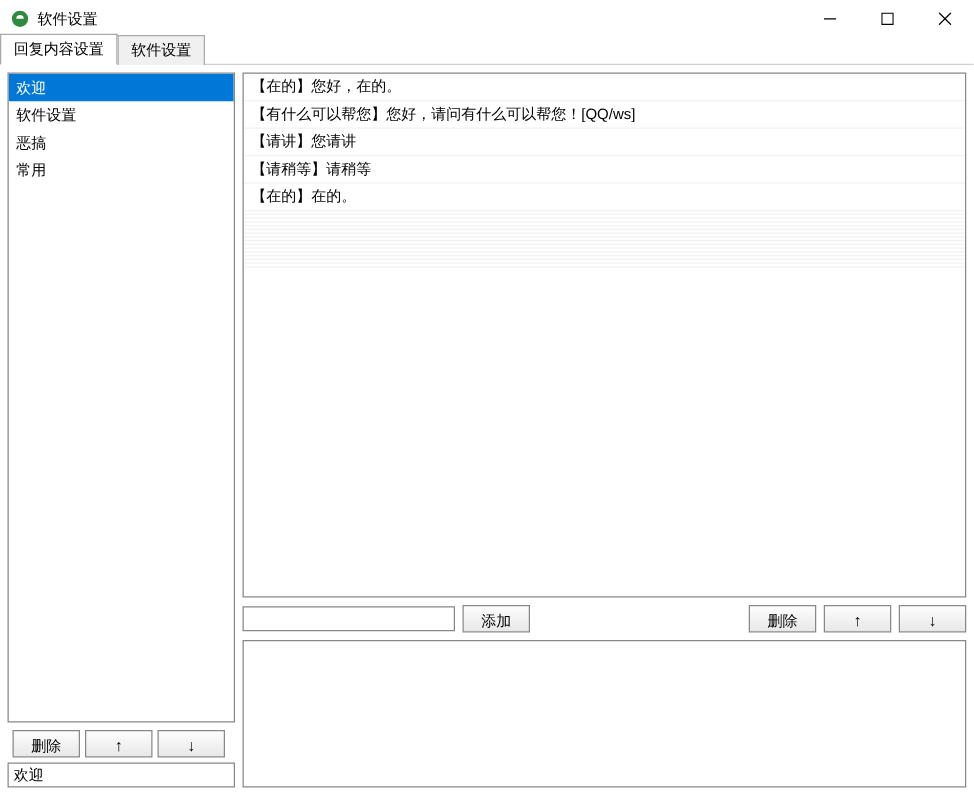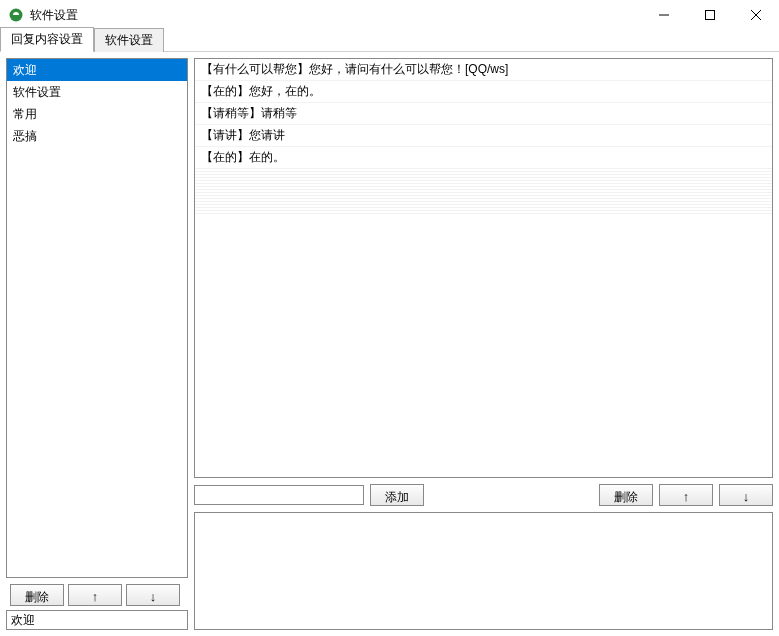--- a/index.html
+++ b/index.html
@@ -187,37 +187,37 @@
     <div class="tab active">回复内容设置</div>
     <div class="tab">软件设置</div>
   </div>
 
   <div class="content">
 
     <div class="left-panel">
       <div class="left-list">
         <div class="item selected">欢迎</div>
         <div class="item">软件设置</div>
+        <div class="item">恶搞</div>
         <div class="item">常用</div>
-        <div class="item">恶搞</div>
       </div>
       <div class="left-btnrow">
         <button class="btn">删除</button>
         <button class="btn arrow">↑</button>
         <button class="btn arrow">↓</button>
       </div>
       <input class="text-input" value="欢迎" style="">
     </div>
 
     <div class="right-panel">
       <div class="right-list">
+        <div class="line">【在的】您好，在的。</div>
         <div class="line">【有什么可以帮您】您好，请问有什么可以帮您！[QQ/ws]</div>
-        <div class="line">【在的】您好，在的。</div>
+        <div class="line">【请讲】您请讲</div>
         <div class="line">【请稍等】请稍等</div>
-        <div class="line">【请讲】您请讲</div>
         <div class="line">【在的】在的。</div>
         <div class="line"></div>
         <div class="line"></div>
         <div class="line"></div>
         <div class="line"></div>
         <div class="line"></div>
         <div class="line"></div>
         <div class="line"></div>
         <div class="line"></div>
         <div class="line"></div>

